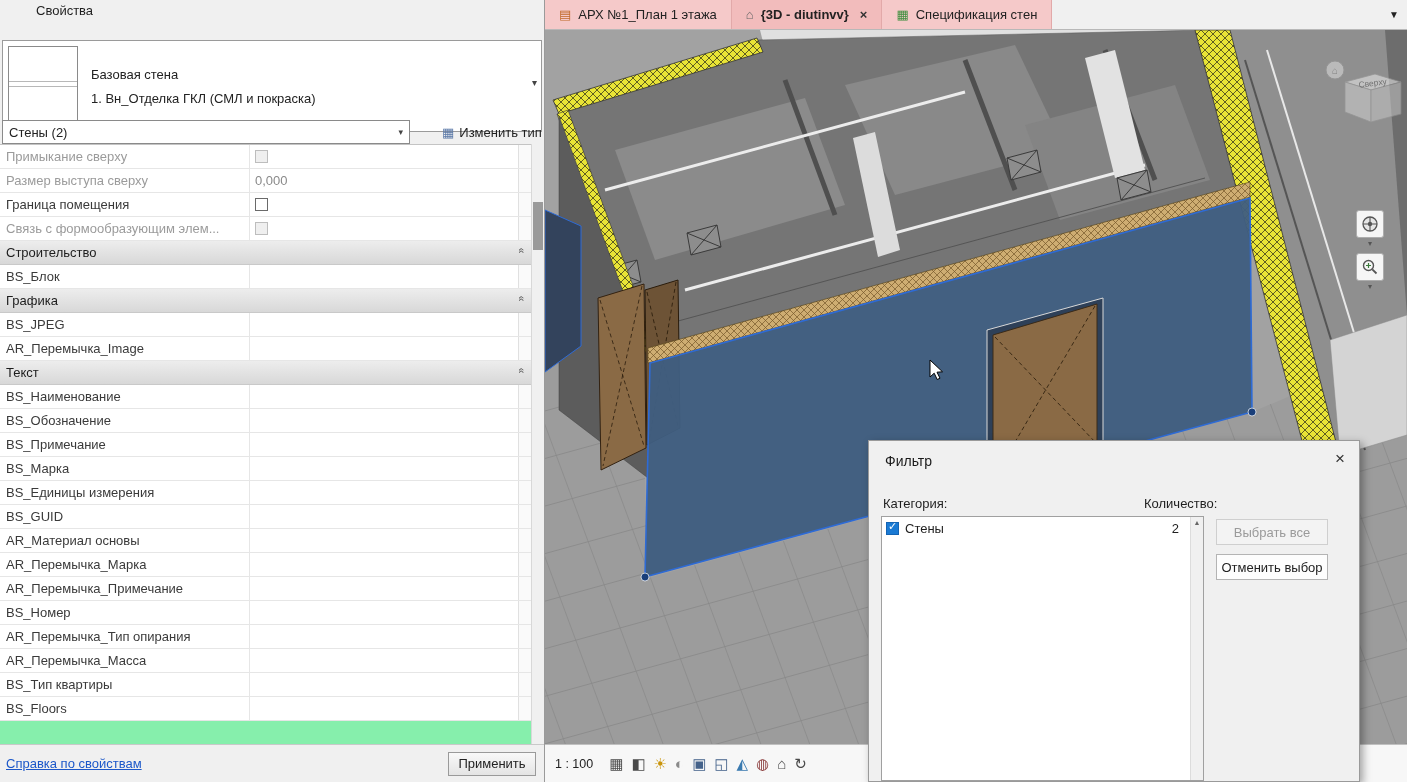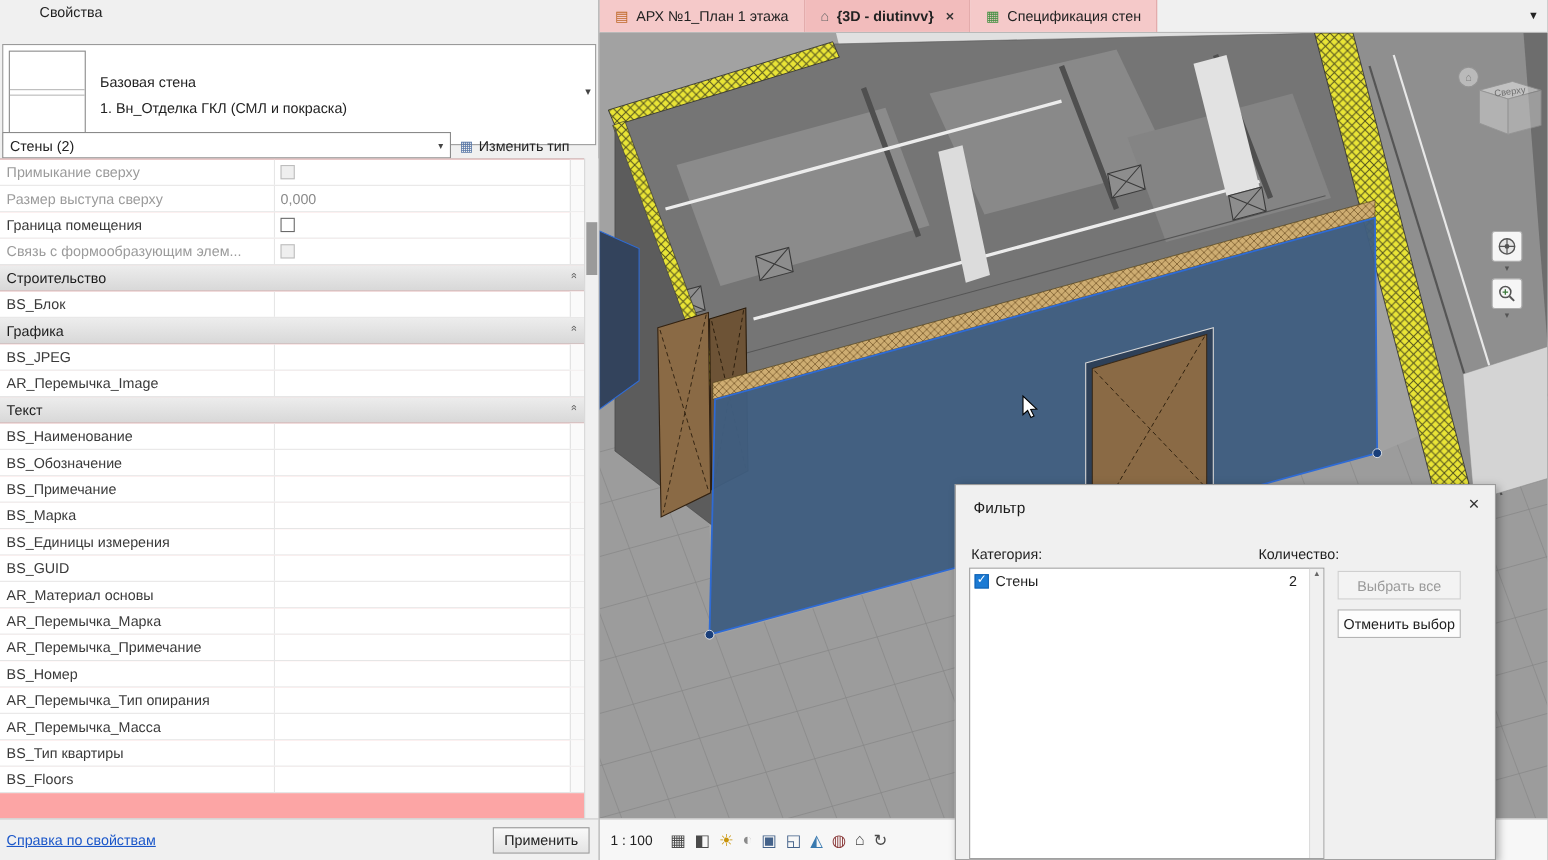--- a/index.html
+++ b/index.html
@@ -9,28 +9,28 @@
 
   
   .props { position:absolute; left:0; top:0; width:545px; height:782px; background:#f0f0f0; border-right:1px solid #9a9a9a;padding-left:30px; }
   .props-header { height:22px; padding:3px 0 0 6px; font-size:13px; color:#1f1f1f; }
   .tsel { position:absolute; left:2px; top:40px; width:540px; height:92px; background:#fff; border:1px solid #9a9a9a; }
   .tthumb { position:absolute; left:5px; top:5px; width:70px; height:80px; border:1px solid #8a8a8a; background:#fff; }
   .tthumb::after { content:""; position:absolute; left:0; right:0; top:44%; height:4px; border-top:1px solid #b8b8b8; border-bottom:1px solid #b8b8b8; }
   .tfam { position:absolute; left:88px; top:26px; font-size:13px; color:#222; }
   .ttyp { position:absolute; left:88px; top:50px; font-size:13px; color:#222; width:430px; white-space:nowrap; overflow:hidden; }
   .tarrow { position:absolute; right:4px; top:36px; font-size:10px; color:#444; cursor:default; }
-  .selrow { position:absolute; left:2px; top:120px; width:540px; height:24px; display:flex; align-items:center; }
+  .selrow { position:absolute; left:2px; top:120px; width:540px; height:24px; display:flex; align-items:center;gap:24px; }
   .combo { width:408px; height:24px; background:#fff; border:1px solid #8a8a8a; font-size:13px; display:flex; align-items:center; padding:0 6px; color:#222; }
   .combo .cbl { flex:1; white-space:nowrap; overflow:hidden; }
   .combo .carrow { font-size:9px; color:#444; }
   .edittype { margin-left:8px; display:flex; align-items:center; gap:5px; font-size:13px; background:transparent; border:none; color:#1f1f1f; cursor:default; }
   .edittype .eticon { color:#5b79a8; font-size:13px; }
 
-  .pgrid { position:absolute; left:0; top:144px; right:13px; bottom:38px; background:#fca5a5; border-top:1px solid #c4c4c4; overflow:hidden; }
+  .pgrid { position:absolute; left:0; top:144px; right:13px; bottom:38px; background:#86efac; border-top:1px solid #c4c4c4; overflow:hidden; }
   .prow { display:flex; height:24px; border-bottom:1px solid #e6e6e6; background:#fff; font-size:13px; align-items:stretch; }
   .plabel { width:250px; padding:4px 0 0 6px; color:#3a3a3a; border-right:1px solid #e6e6e6; white-space:nowrap; overflow:hidden; }
   .pvalue { flex:1; padding:4px 0 0 5px; color:#333; display:flex; align-items:flex-start; }
   .pcheck { display:none; width:13px; height:13px; border:1px solid #6a6a6a; background:#fff; margin-top:1px; }
   .t-check .pcheck { display:inline-block; }
   .t-muted .plabel { color:#9b9b9b; }
   .t-muted .ptext { color:#8a8a8a;text-align:center; }
   .t-muted .pcheck { border-color:#bdbdbd; background:#efefef; }
   .chev { display:none; width:18px; color:#555; font-size:10px; padding-top:4px; text-align:center; }
   .chev::before { content:"«"; display:inline-block; transform:rotate(90deg); }

